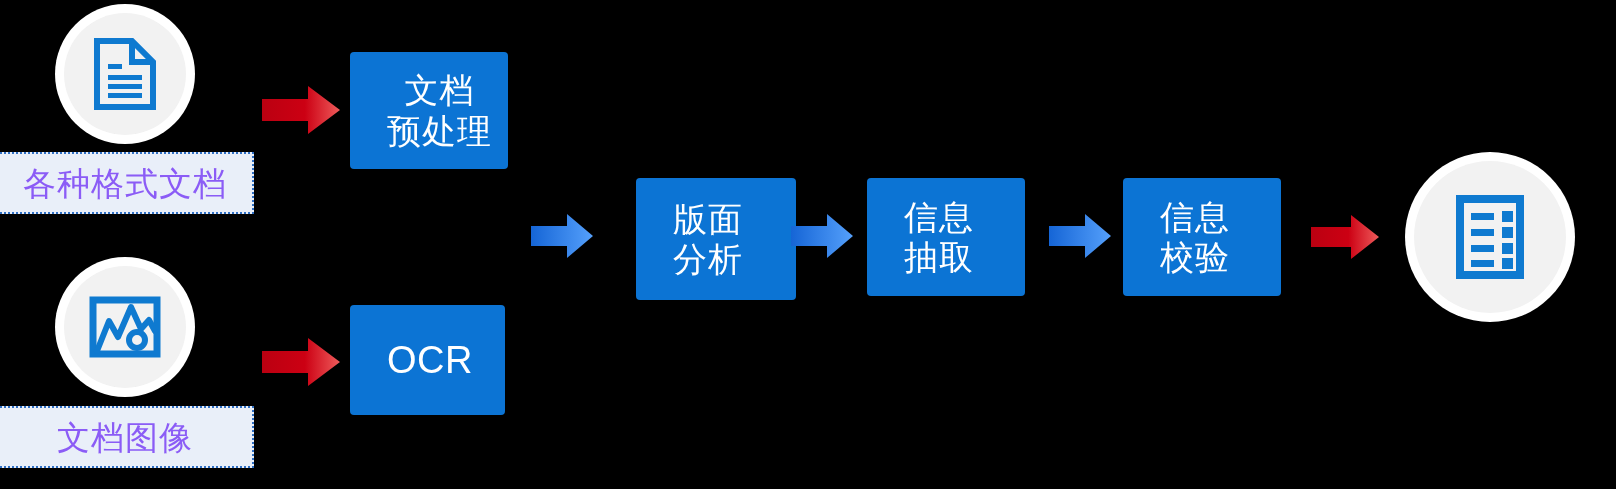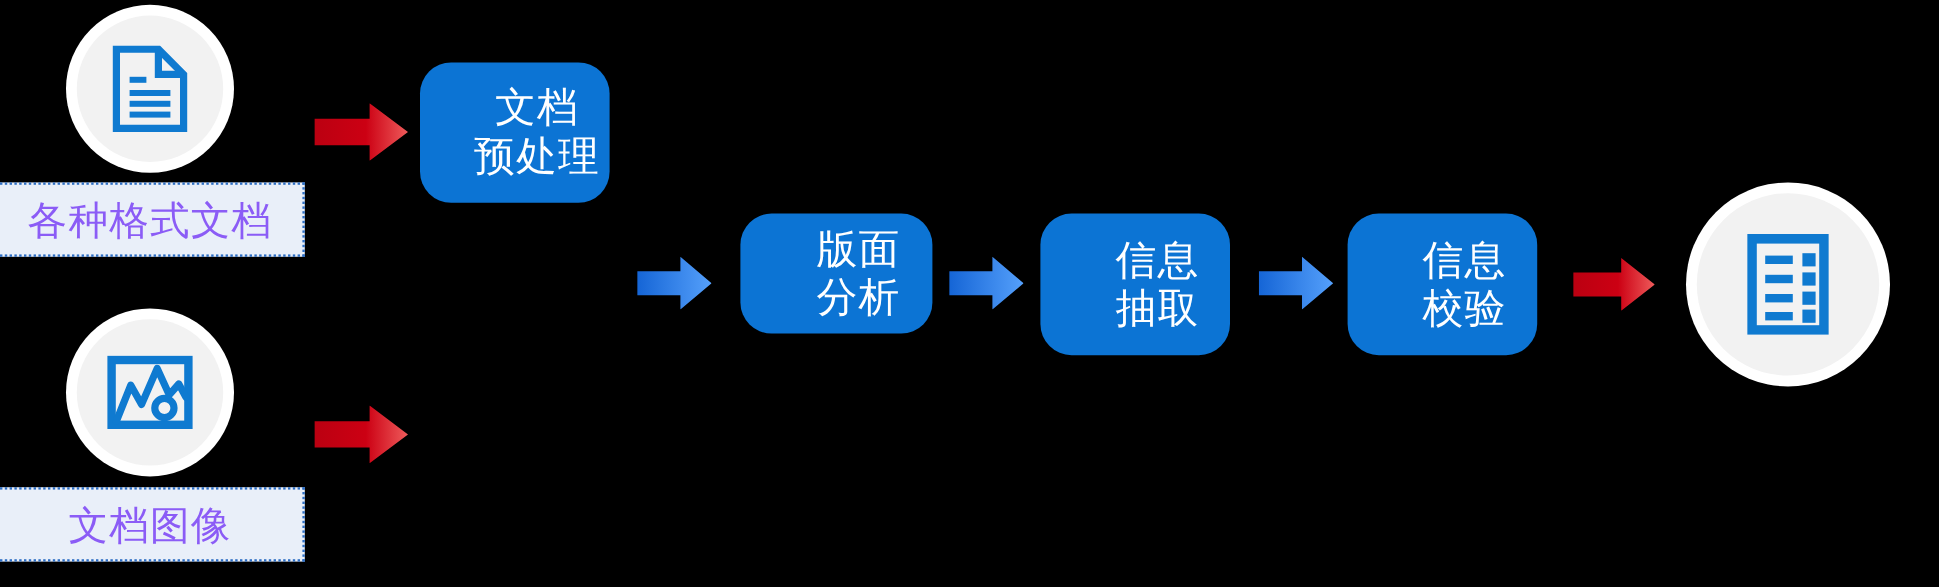--- a/index.html
+++ b/index.html
@@ -45,24 +45,23 @@
     font-size: 33px;
     letter-spacing: 1px;
     white-space: nowrap;
     line-height: 1;
   }
 
   
   .proc-box {
     position: absolute;
     background: #0c74d4;
-    border-radius: 26px;
+    border-radius: 4px;
     display: flex;
     align-items: center;
-    justify-content: center;
     box-sizing: border-box;
     padding-left: 37px;
   }
   .proc-box .proc-label {
     color: #ffffff;
     font-size: 34px;
     line-height: 1.18;
     text-align: center;
     white-space: pre-line;
     letter-spacing: 1px;
@@ -138,28 +137,31 @@
     <span class="proc-label">文档
 预处理</span>
   </div>
 
   <div class="arrow" style="left:262px; top:338px;">
     <svg width="78" height="48" viewBox="0 0 78 48" aria-hidden="true">
       <path d="M0 13 H46 V0 L78 24 L46 48 V35 H0 Z" fill="url(#redGrad)"></path>
     </svg>
   </div>
 
+  <div class="proc-box latin" style="left:350px; top:305px; width:155px; height:110px;">
+    <span class="proc-label">OCR</span>
+  </div>
 
   <div class="arrow" style="left:531px; top:214px;">
     <svg width="62" height="44" viewBox="0 0 62 44" aria-hidden="true">
       <path d="M0 12 H36 V0 L62 22 L36 44 V32 H0 Z" fill="url(#blueGrad)"></path>
     </svg>
   </div>
 
-  <div class="proc-box" style="left:617px; top:178px; width:160px; height:100px;">
+  <div class="proc-box" style="left:636px; top:178px; width:160px; height:122px;">
     <span class="proc-label">版面
 分析</span>
   </div>
 
   <div class="arrow" style="left:791px; top:214px;">
     <svg width="62" height="44" viewBox="0 0 62 44" aria-hidden="true">
       <path d="M0 12 H36 V0 L62 22 L36 44 V32 H0 Z" fill="url(#blueGrad)"></path>
     </svg>
   </div>
 

